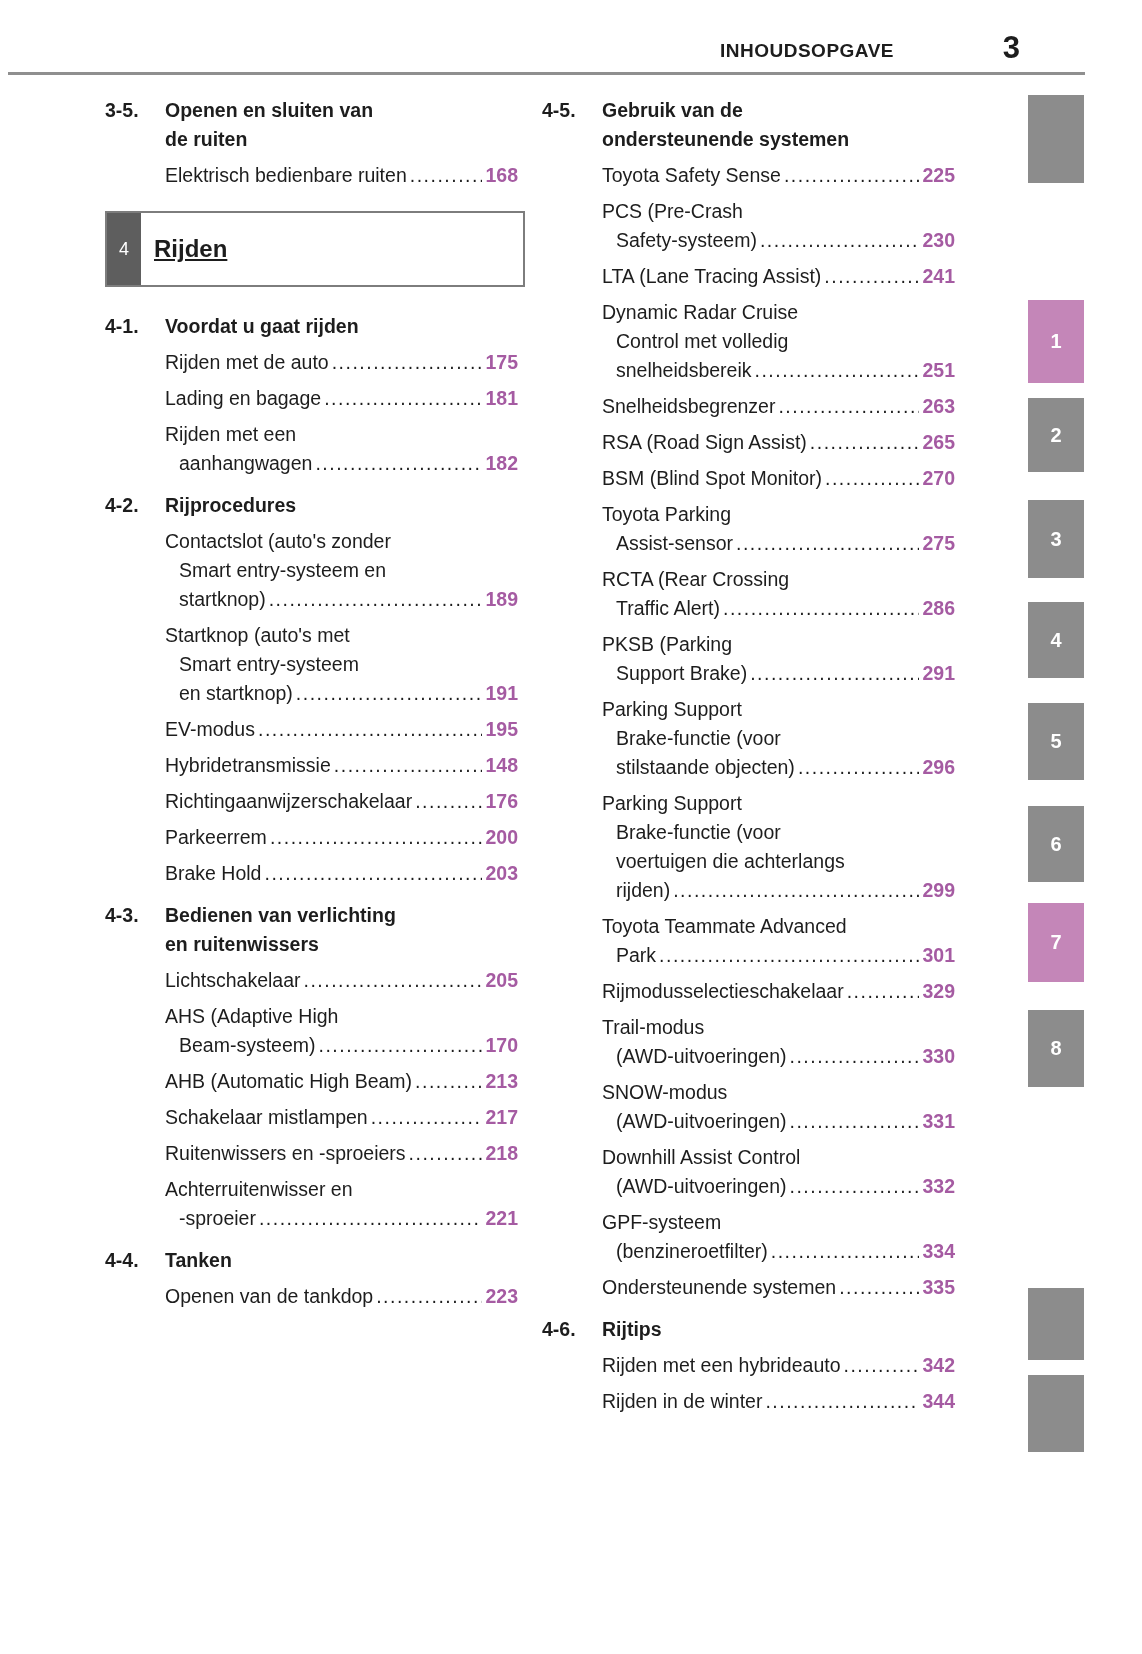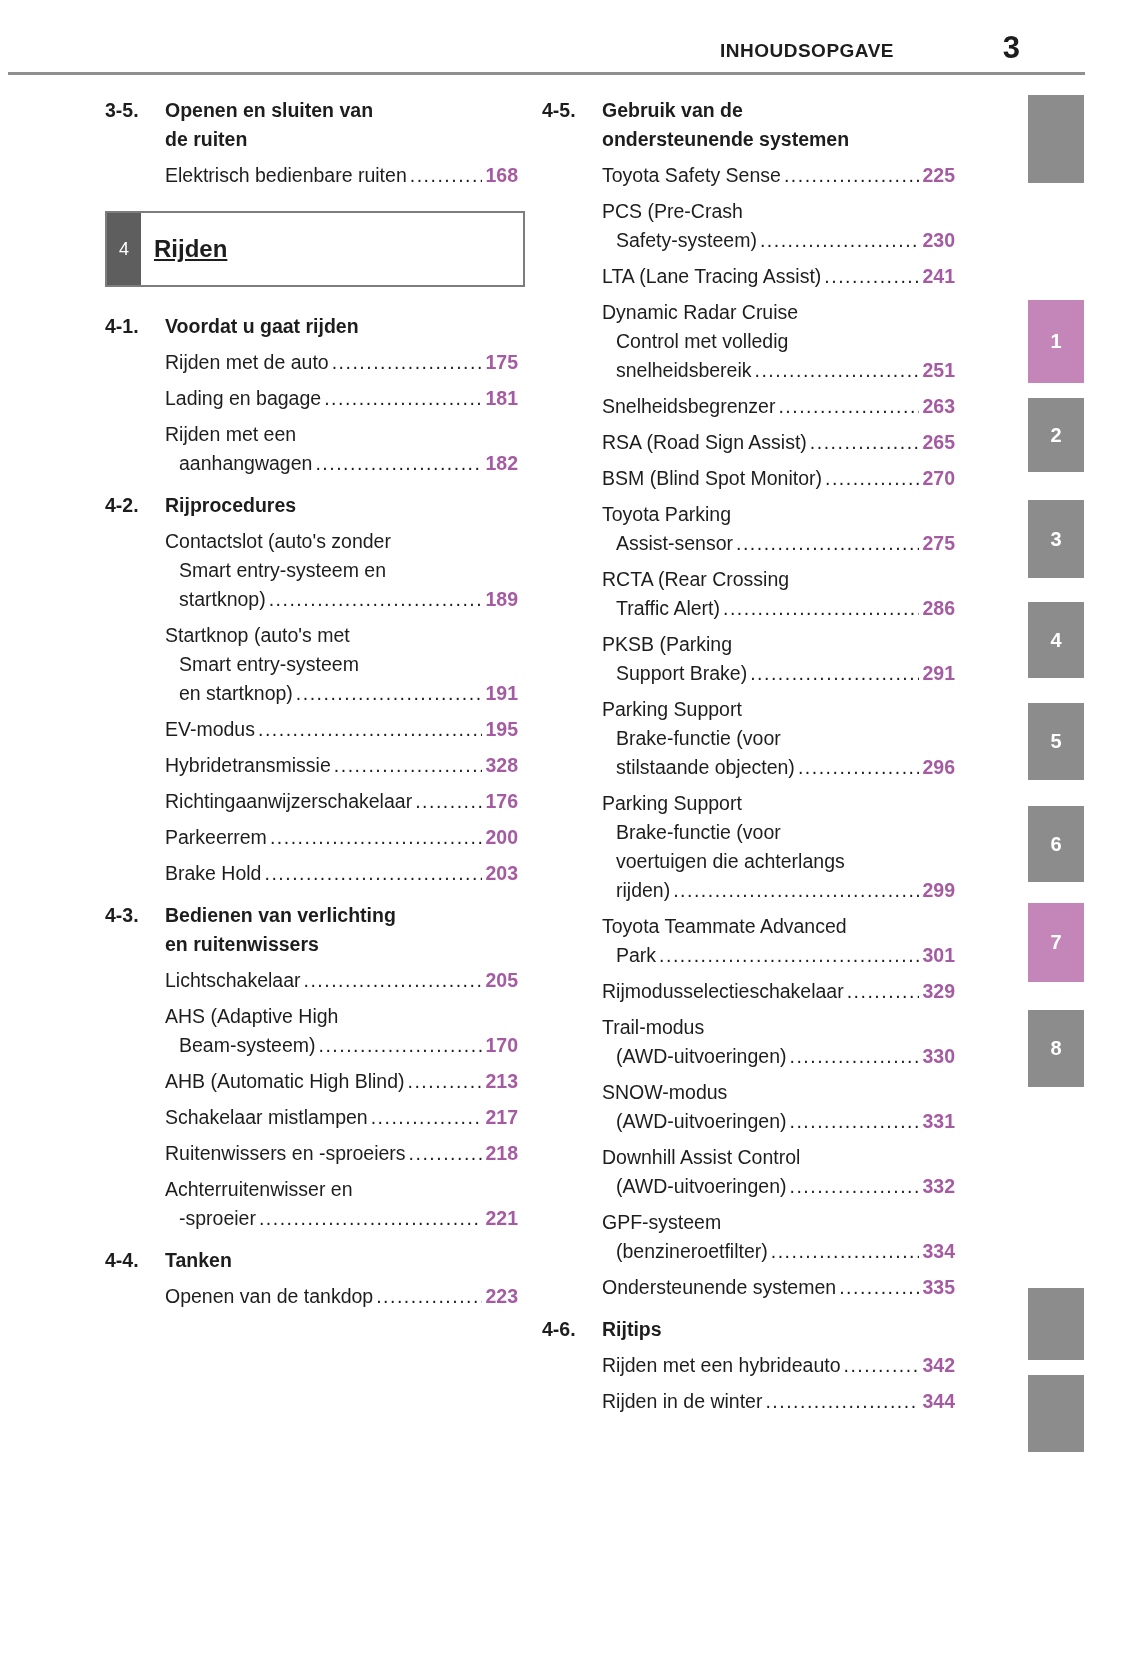--- a/index.html
+++ b/index.html
@@ -173,21 +173,21 @@
             <div class="entry-line leader-line">
               <span class="entry-text">EV-modus</span>
               <span class="dots"></span>
               <span class="page-num">195</span>
             </div>
           </div>
           <div class="entry">
             <div class="entry-line leader-line">
               <span class="entry-text">Hybridetransmissie</span>
               <span class="dots"></span>
-              <span class="page-num">328</span>
+              <span class="page-num">148</span>
             </div>
           </div>
           <div class="entry">
             <div class="entry-line leader-line">
               <span class="entry-text">Richtingaanwijzerschakelaar</span>
               <span class="dots"></span>
               <span class="page-num">176</span>
             </div>
           </div>
           <div class="entry">
@@ -223,21 +223,21 @@
           <div class="entry">
             <div class="entry-line">AHS (Adaptive High</div>
             <div class="entry-line cont leader-line">
               <span class="entry-text">Beam-systeem)</span>
               <span class="dots"></span>
               <span class="page-num">170</span>
             </div>
           </div>
           <div class="entry">
             <div class="entry-line leader-line">
-              <span class="entry-text">AHB (Automatic High Blind)</span>
+              <span class="entry-text">AHB (Automatic High Beam)</span>
               <span class="dots"></span>
               <span class="page-num">213</span>
             </div>
           </div>
           <div class="entry">
             <div class="entry-line leader-line">
               <span class="entry-text">Schakelaar mistlampen</span>
               <span class="dots"></span>
               <span class="page-num">217</span>
             </div>

